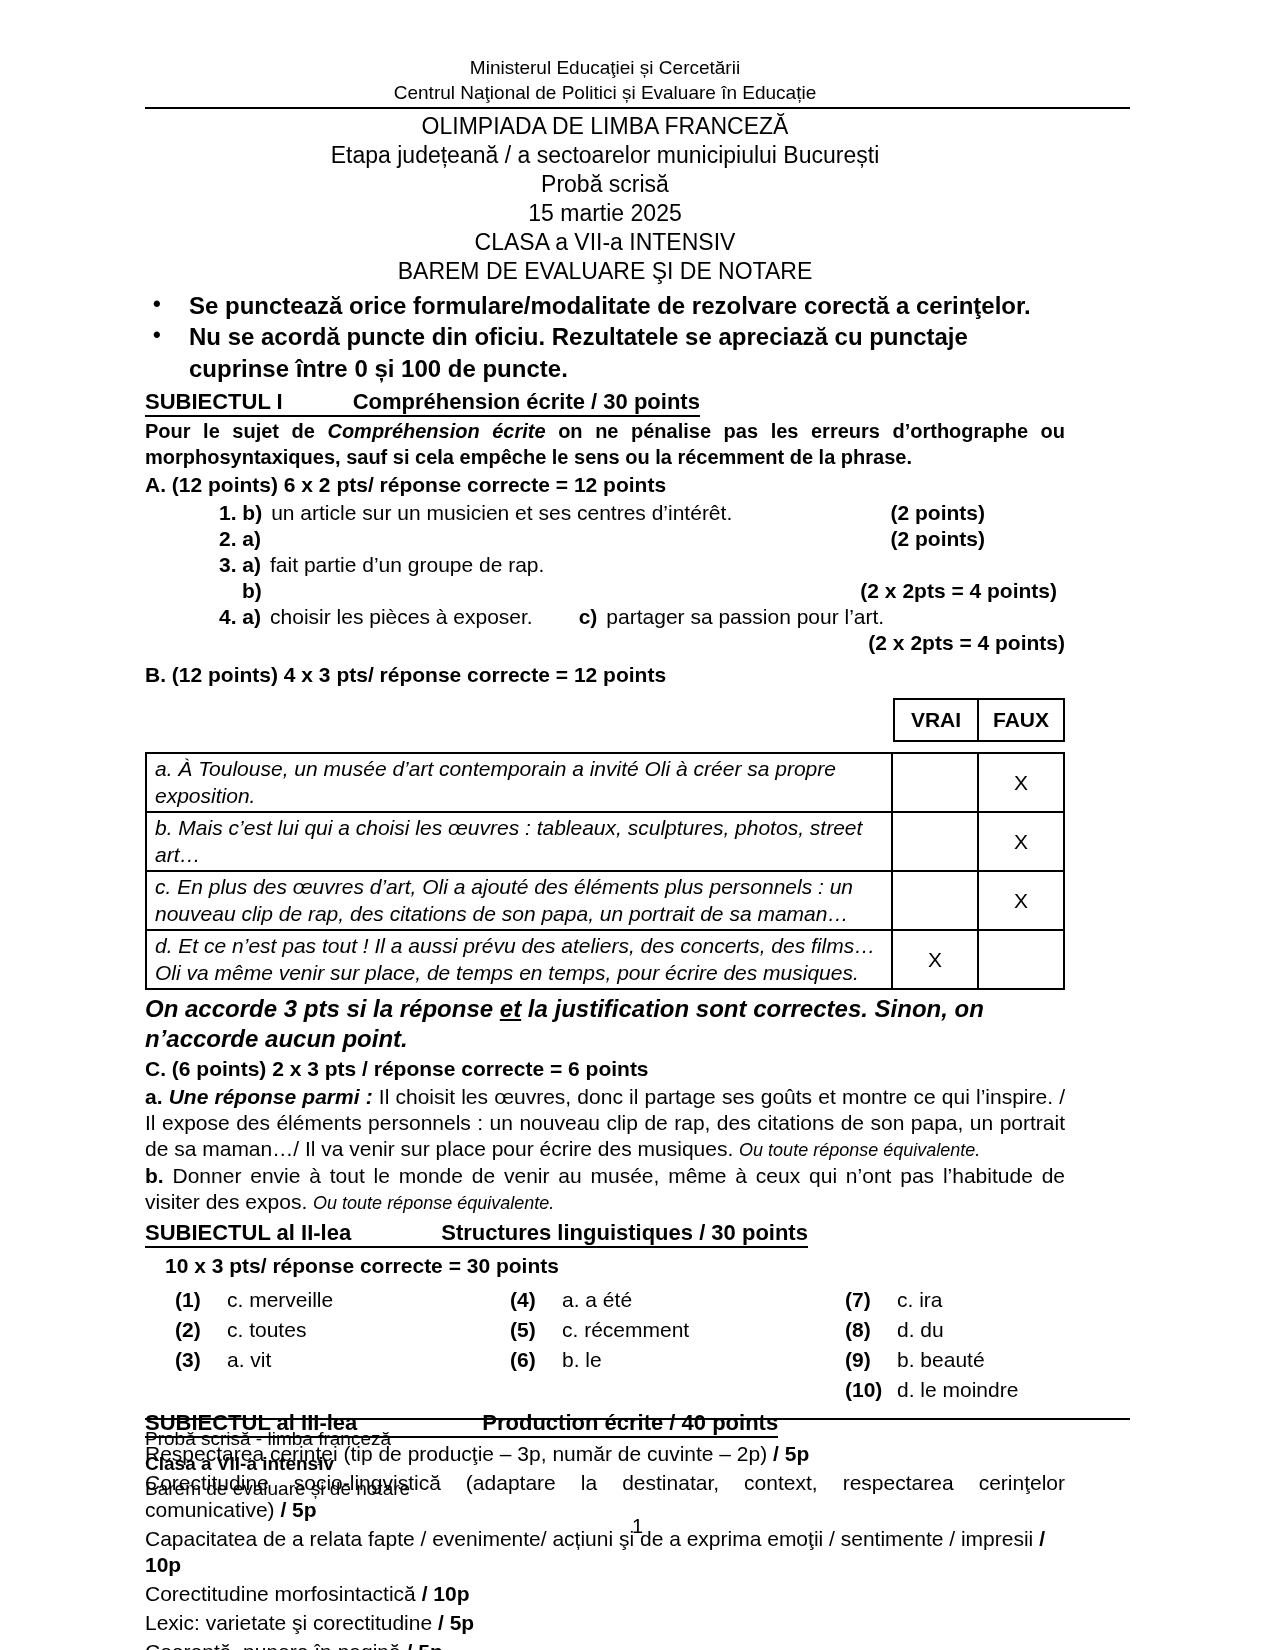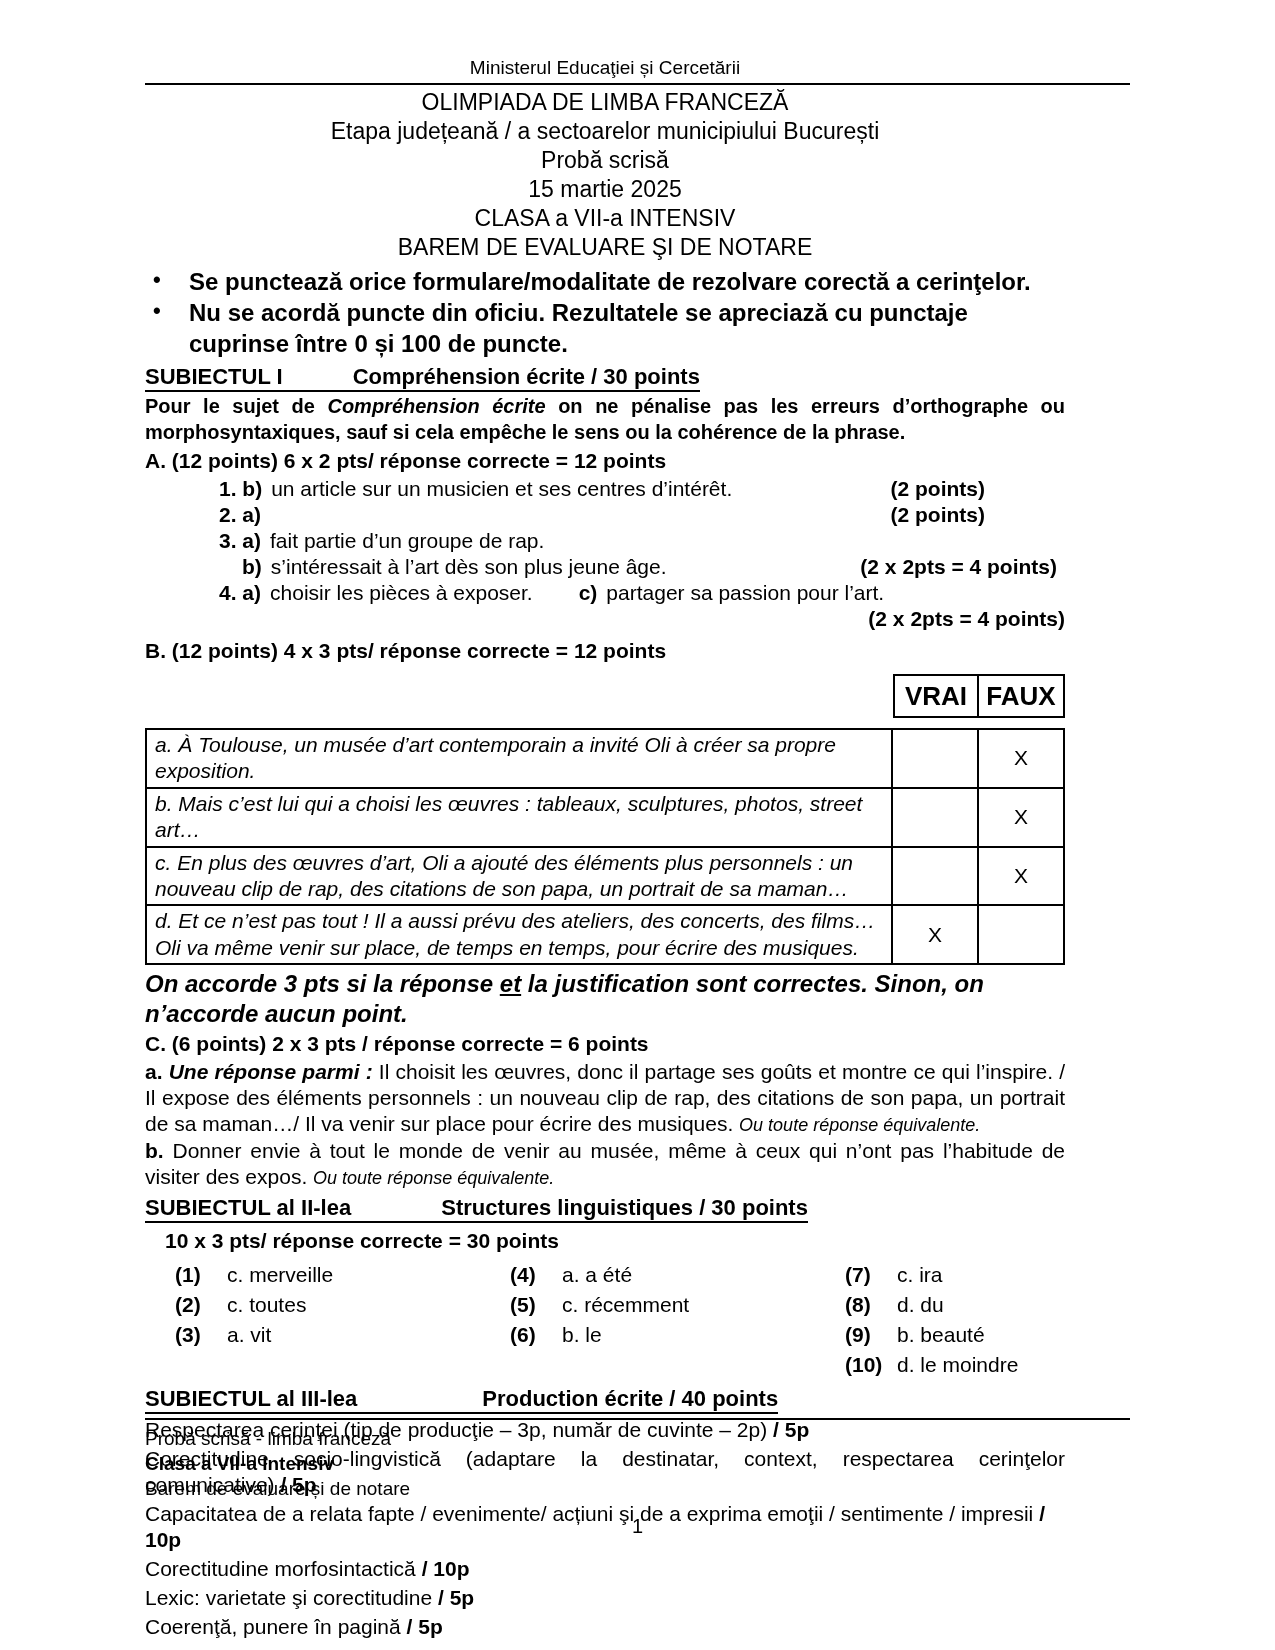--- a/index.html
+++ b/index.html
@@ -29,21 +29,21 @@
   .a-row.indent2 { padding-left: 97px; }
   .a-row .lbl { font-weight: 700; margin-right: 9px; white-space: nowrap; }
   .a-row .lbl2 { font-weight: 700; margin: 0 9px 0 46px; white-space: nowrap; }
   .a-row .pts { font-weight: 700; margin-left: auto; white-space: nowrap; }
   .pts-in80 { margin-right: 80px; }
   .pts-in10 { margin-right: 8px; }
   .a-row-right { text-align: right; font-weight: 700; }
   .vf-header { display: flex; justify-content: flex-end; margin: 10px 0 10px; }
   .vf-box { width: 86px; height: 44px; border: 2px solid #000;
             display: flex; align-items: center; justify-content: center;
-            font-weight: 700; font-size: 26px; }
+            font-weight: 700; font-size: 21px; }
   .vf-box + .vf-box { border-left: none; }
   .vf-table { width: 100%; border-collapse: collapse; }
   .vf-table td { border: 2px solid #000; padding: 2px 8px; vertical-align: middle; }
   td.stmt { font-style: italic; line-height: 1.26; border-radius: 18px; }
   td.mark { text-align: center; width: 86px; font-size: 21px; }
   .b-note { margin: 4px 0 2px; font-weight: 700; font-style: italic; font-size: 24px; }
   .b-note .u { text-decoration: underline; }
   .cpara { margin: 1px 0; text-align: justify; }
   .bold { font-weight: 700; }
   .boldital { font-weight: 700; font-style: italic; }
@@ -60,20 +60,21 @@
   .footer-rule { border-top: 2px solid #000; margin-bottom: 6px; }
   .pageno { text-align: center; margin-top: 12px; font-size: 20px; }
 </style>
 </head>
 <body>
 
 <div class="page">
 
   <div class="doc-header">
     <div>Ministerul Educaţiei și Cercetării</div>
+    <div>Centrul Naţional de Politici și Evaluare în Educație</div>
   </div>
   <div class="top-rule"></div>
 
   <div class="title-block">
     <div>OLIMPIADA DE LIMBA FRANCEZĂ</div>
     <div>Etapa județeană / a sectoarelor municipiului București</div>
     <div>Probă scrisă</div>
     <div>15 martie 2025</div>
     <div>CLASA a VII-a INTENSIV</div>
     <div>BAREM DE EVALUARE ŞI DE NOTARE</div>
@@ -85,41 +86,40 @@
     </div>
     <div class="bullet-row">
       <span>Nu se acordă puncte din oficiu. Rezultatele se apreciază cu punctaje cuprinse între 0 și 100 de puncte.</span>
     </div>
   </div>
 
   <div class="sec-heading">
     <span class="hd-underline"><span>SUBIECTUL I</span><span class="hgap hgap-70"></span><span>Compréhension écrite / 30 points</span></span>
   </div>
 
-  <p class="s1-note"><span>Pour le sujet de </span><i>Compréhension écrite</i><span> on ne pénalise pas les erreurs d’orthographe ou morphosyntaxiques, sauf si cela empêche le sens ou la cohérence de la phrase.</span></p>
+  <p class="s1-note"><span>Pour le sujet de </span><i>Compréhension écrite</i><span> on ne pénalise pas les erreurs d’orthographe ou morphosyntaxiques, sauf si cela empêche le sens ou la récemment de la phrase.</span></p>
 
   <div class="sec-sub">A. (12 points) 6 x 2 pts/ réponse correcte = 12 points</div>
 
   <div>
     <div class="a-row">
       <span class="lbl">1. b)</span>
       <span>un article sur un musicien et ses centres d’intérêt.</span>
       <span class="pts pts-in80">(2 points)</span>
     </div>
     <div class="a-row">
       <span class="lbl">2. a)</span>
       <span class="pts pts-in80">(2 points)</span>
     </div>
     <div class="a-row">
       <span class="lbl">3. a)</span>
       <span>fait partie d’un groupe de rap.</span>
     </div>
     <div class="a-row indent2">
       <span class="lbl">b)</span>
-      <span>s’intéressait à l’art dès son plus jeune âge.</span>
       <span class="pts pts-in10">(2 x 2pts = 4 points)</span>
     </div>
     <div class="a-row">
       <span class="lbl">4. a)</span>
       <span>choisir les pièces à exposer.</span>
       <span class="lbl2">c)</span>
       <span>partager sa passion pour l’art.</span>
     </div>
     <div class="a-row-right">
       <span>(2 x 2pts = 4 points)</span>

